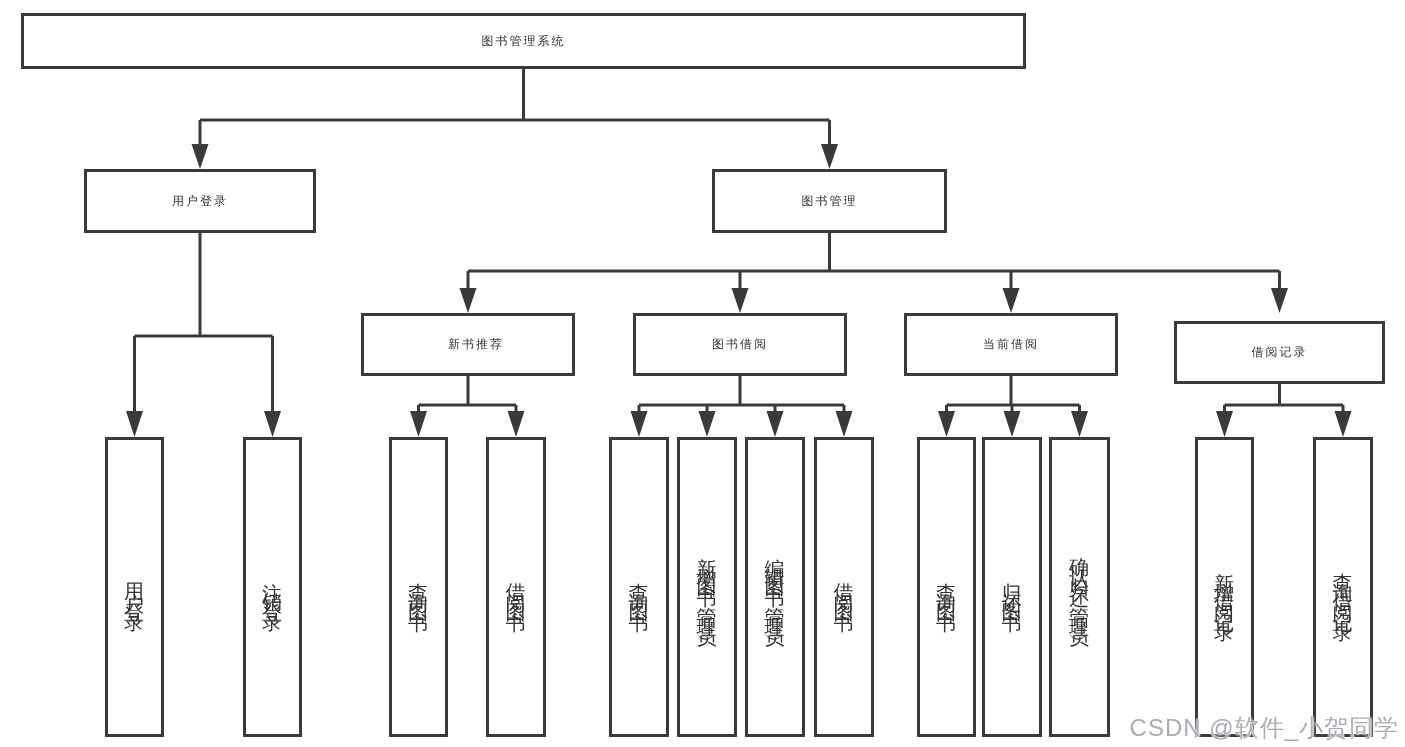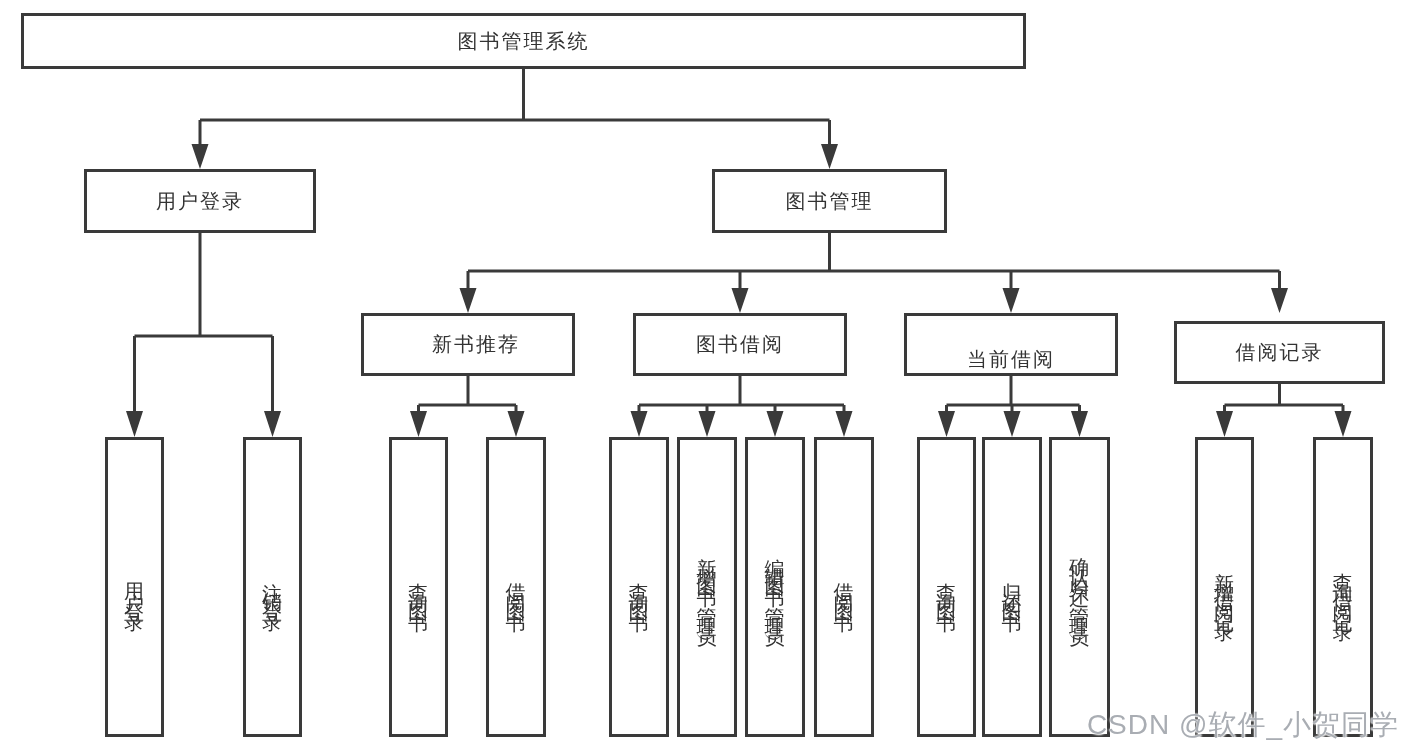--- a/index.html
+++ b/index.html
@@ -29,37 +29,37 @@
     position: absolute;
     box-sizing: border-box;
     border: 3px solid var(--line);
     background: var(--background);
     display: flex;
     align-items: center;
     justify-content: center;
     z-index: 1;
   }
   .hbox span {
-    font-size: 20px;
+    font-size: 12px;
     letter-spacing: 2px;
     white-space: nowrap;
   }
   .vbox span {
     writing-mode: vertical-rl;
     text-orientation: mixed;
     font-size: 20px;
     letter-spacing: 10px;
     line-height: 1.1;
   }
   .watermark {
     position: absolute;
     right: 6px;
     bottom: 3px;
     z-index: 2;
-    font-size: 28px;
+    font-size: 24px;
     letter-spacing: 1px;
     color: var(--watermark);
     text-shadow: 0 0 2px #fff, 0 0 2px #fff, 1px 1px 2px #fff;
     white-space: nowrap;
     margin-top: 13px;
   }
 </style>
 </head>
 <body>
 
@@ -130,21 +130,21 @@
   <div class="hbox" style="left:712px; top:169px; width:235px; height:64px;justify-content:center;">
     <span>图书管理</span>
   </div>
 
   <div class="hbox" style="left:361px; top:313px; width:214px; height:63px;padding-left:16px;">
     <span>新书推荐</span>
   </div>
   <div class="hbox" style="left:633px; top:313px; width:214px; height:63px;">
     <span>图书借阅</span>
   </div>
-  <div class="hbox" style="left:904px; top:313px; width:214px; height:63px;align-items:flex-end;">
+  <div class="hbox" style="left:904px; top:313px; width:214px; height:63px;">
     <span>当前借阅</span>
   </div>
   <div class="hbox" style="left:1174px; top:321px; width:211px; height:63px;">
     <span>借阅记录</span>
   </div>
 
   <div class="vbox" style="left:105px; top:437px; width:59px; height:300px;">
     <span>用户登录</span>
   </div>
   <div class="vbox" style="left:243px; top:437px; width:59px; height:300px;">

